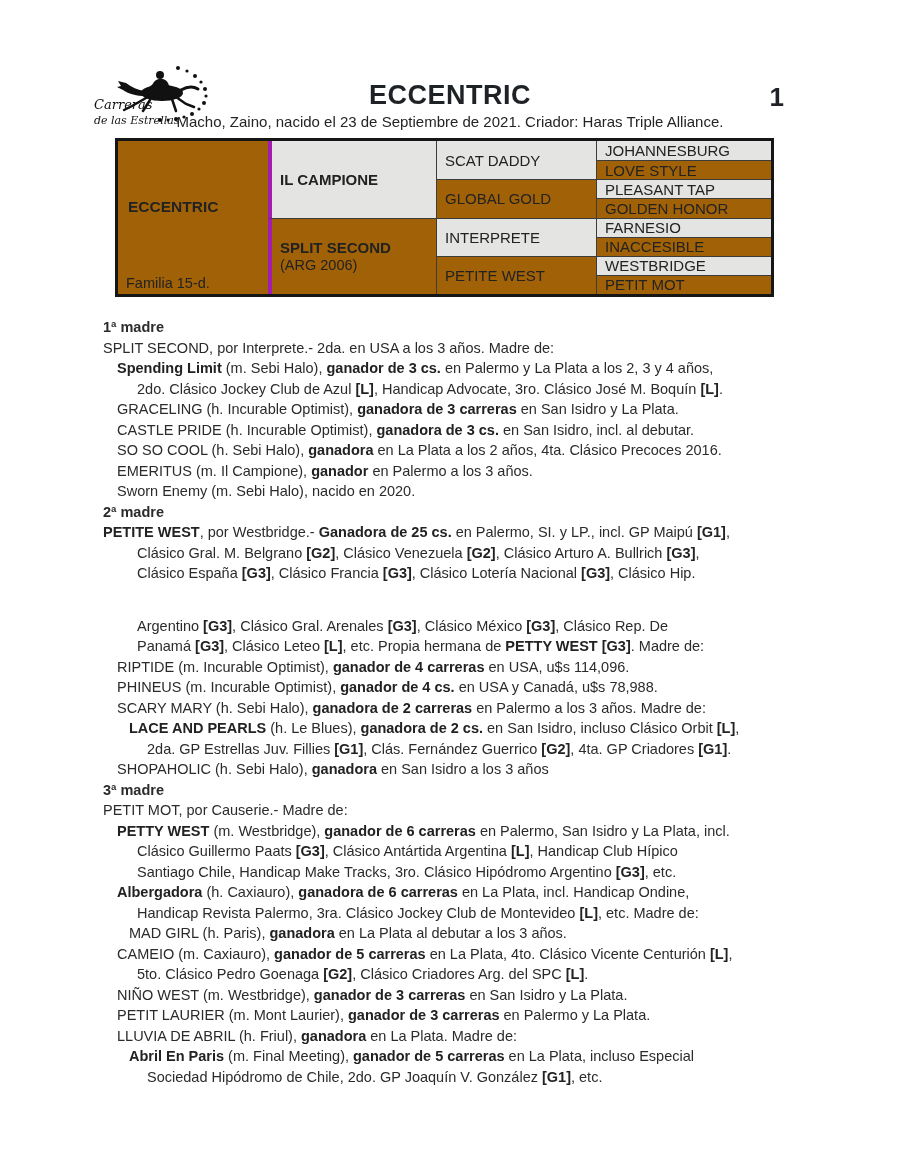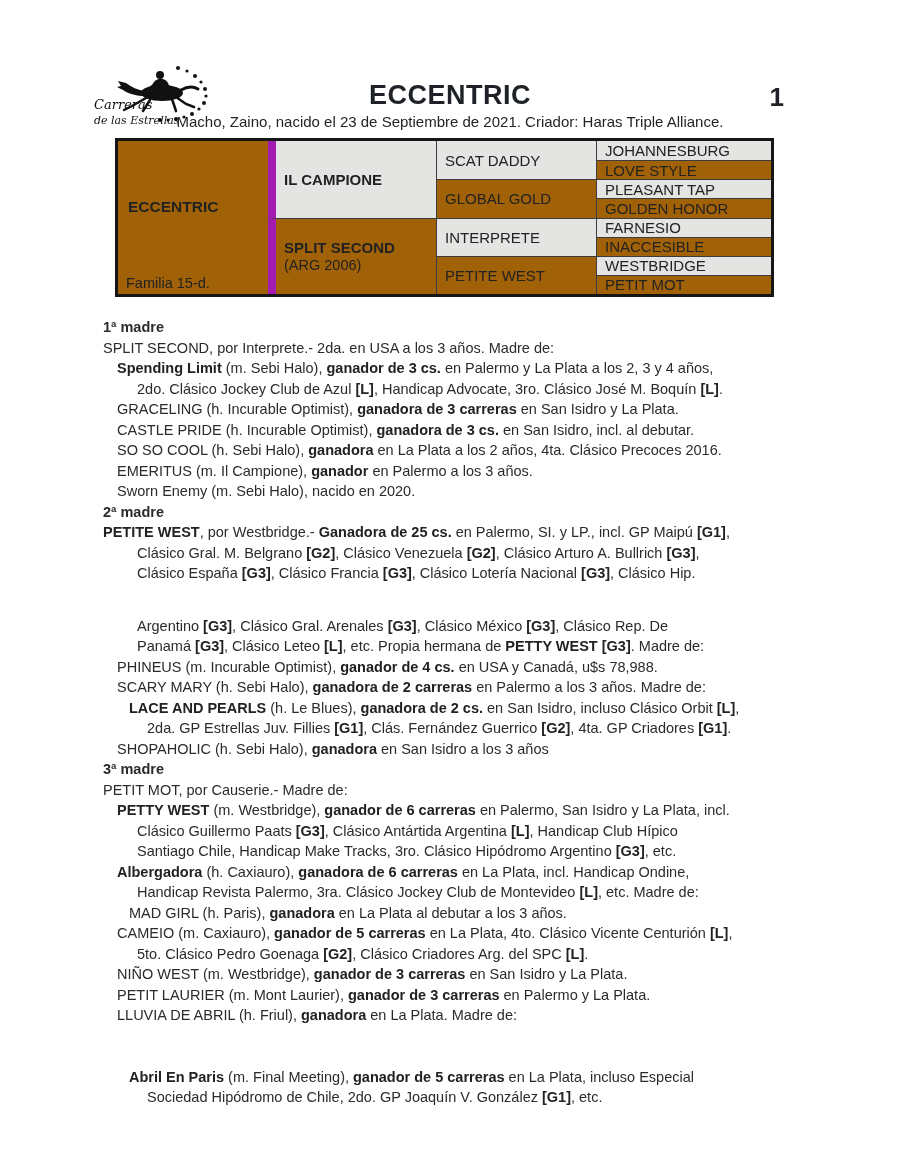--- a/index.html
+++ b/index.html
@@ -26,21 +26,21 @@
     border:3px solid #161616;
     display:grid;
     grid-template-columns:150px 168px 160px 1fr;
     grid-template-rows:repeat(8,1fr);
     font-size:15px;color:#222;
   }
   .cell{display:flex;flex-direction:column;justify-content:center;padding-left:8px;background:#a16207;}
   .cell.shade{background:#e4e4e2;}
   .cell.bold{font-weight:bold;}
   .bl{border-left:1px solid #3c3c3c;}
-  .bl2{border-left:8px solid #a21caf;}
+  .bl2{border-left:4px solid #a21caf;}
   .bt{border-top:1px solid #3c3c3c;}
   .subject-cell{position:relative;padding-left:10px;}
   .subj-name{font-weight:bold;font-size:15.5px;margin-top:-22px;}
   .subj-family{position:absolute;left:8px;bottom:3px;font-size:14.5px;font-weight:normal;}
   .detail-line{font-weight:normal;font-size:14.5px;margin-top:1px;}
   
   .ped-text{
     position:absolute;left:103px;top:317px;width:700px;
     font-size:14.5px;line-height:20.5px;color:#2b2b2b;
   }
@@ -157,35 +157,36 @@
       <div class="ped-line" style="padding-left: 14px;"><span>CASTLE PRIDE (h. Incurable Optimist), </span><b>ganadora de 3 cs.</b><span> en San Isidro, incl. al debutar.</span></div>
       <div class="ped-line" style="padding-left: 14px;"><span>SO SO COOL (h. Sebi Halo), </span><b>ganadora</b><span> en La Plata a los 2 años, 4ta. Clásico Precoces 2016.</span></div>
       <div class="ped-line" style="padding-left: 14px;"><span>EMERITUS (m. Il Campione), </span><b>ganador</b><span> en Palermo a los 3 años.</span></div>
       <div class="ped-line" style="padding-left: 14px;"><span>Sworn Enemy (m. Sebi Halo), nacido en 2020.</span></div>
       <div class="sec-heading">2ª madre</div>
       <div class="ped-line" style="padding-left: 0px;"><b>PETITE WEST</b><span>, por Westbridge.- </span><b>Ganadora de 25 cs.</b><span> en Palermo, SI. y LP., incl. GP Maipú </span><b>[G1]</b><span>,</span></div>
       <div class="ped-line" style="padding-left: 34px;"><span>Clásico Gral. M. Belgrano </span><b>[G2]</b><span>, Clásico Venezuela </span><b>[G2]</b><span>, Clásico Arturo A. Bullrich </span><b>[G3]</b><span>,</span></div>
       <div class="ped-line" style="padding-left: 34px;"><span>Clásico España </span><b>[G3]</b><span>, Clásico Francia </span><b>[G3]</b><span>, Clásico Lotería Nacional </span><b>[G3]</b><span>, Clásico Hip.</span></div>
       <div class="ped-line" style="padding-left: 34px; margin-top: 32px;"><span>Argentino </span><b>[G3]</b><span>, Clásico Gral. Arenales </span><b>[G3]</b><span>, Clásico México </span><b>[G3]</b><span>, Clásico Rep. De</span></div>
       <div class="ped-line" style="padding-left: 34px;"><span>Panamá </span><b>[G3]</b><span>, Clásico Leteo </span><b>[L]</b><span>, etc. Propia hermana de </span><b>PETTY WEST [G3]</b><span>. Madre de:</span></div>
+      <div class="ped-line" style="padding-left: 14px;"><span>RIPTIDE (m. Incurable Optimist), </span><b>ganador de 4 carreras</b><span> en USA, u$s 114,096.</span></div>
       <div class="ped-line" style="padding-left: 14px;"><span>PHINEUS (m. Incurable Optimist), </span><b>ganador de 4 cs.</b><span> en USA y Canadá, u$s 78,988.</span></div>
       <div class="ped-line" style="padding-left: 14px;"><span>SCARY MARY (h. Sebi Halo), </span><b>ganadora de 2 carreras</b><span> en Palermo a los 3 años. Madre de:</span></div>
       <div class="ped-line" style="padding-left: 26px;"><b>LACE AND PEARLS</b><span> (h. Le Blues), </span><b>ganadora de 2 cs.</b><span> en San Isidro, incluso Clásico Orbit </span><b>[L]</b><span>,</span></div>
       <div class="ped-line" style="padding-left: 44px;"><span>2da. GP Estrellas Juv. Fillies </span><b>[G1]</b><span>, Clás. Fernández Guerrico </span><b>[G2]</b><span>, 4ta. GP Criadores </span><b>[G1]</b><span>.</span></div>
       <div class="ped-line" style="padding-left: 14px;"><span>SHOPAHOLIC (h. Sebi Halo), </span><b>ganadora</b><span> en San Isidro a los 3 años</span></div>
       <div class="sec-heading">3ª madre</div>
       <div class="ped-line" style="padding-left: 0px;"><span>PETIT MOT, por Causerie.- Madre de:</span></div>
       <div class="ped-line" style="padding-left: 14px;"><b>PETTY WEST</b><span> (m. Westbridge), </span><b>ganador de 6 carreras</b><span> en Palermo, San Isidro y La Plata, incl.</span></div>
       <div class="ped-line" style="padding-left: 34px;"><span>Clásico Guillermo Paats </span><b>[G3]</b><span>, Clásico Antártida Argentina </span><b>[L]</b><span>, Handicap Club Hípico</span></div>
       <div class="ped-line" style="padding-left: 34px;"><span>Santiago Chile, Handicap Make Tracks, 3ro. Clásico Hipódromo Argentino </span><b>[G3]</b><span>, etc.</span></div>
       <div class="ped-line" style="padding-left: 14px;"><b>Albergadora</b><span> (h. Caxiauro), </span><b>ganadora de 6 carreras</b><span> en La Plata, incl. Handicap Ondine,</span></div>
       <div class="ped-line" style="padding-left: 34px;"><span>Handicap Revista Palermo, 3ra. Clásico Jockey Club de Montevideo </span><b>[L]</b><span>, etc. Madre de:</span></div>
       <div class="ped-line" style="padding-left: 26px;"><span>MAD GIRL (h. Paris), </span><b>ganadora</b><span> en La Plata al debutar a los 3 años.</span></div>
       <div class="ped-line" style="padding-left: 14px;"><span>CAMEIO (m. Caxiauro), </span><b>ganador de 5 carreras</b><span> en La Plata, 4to. Clásico Vicente Centurión </span><b>[L]</b><span>,</span></div>
       <div class="ped-line" style="padding-left: 34px;"><span>5to. Clásico Pedro Goenaga </span><b>[G2]</b><span>, Clásico Criadores Arg. del SPC </span><b>[L]</b><span>.</span></div>
       <div class="ped-line" style="padding-left: 14px;"><span>NIÑO WEST (m. Westbridge), </span><b>ganador de 3 carreras</b><span> en San Isidro y La Plata.</span></div>
       <div class="ped-line" style="padding-left: 14px;"><span>PETIT LAURIER (m. Mont Laurier), </span><b>ganador de 3 carreras</b><span> en Palermo y La Plata.</span></div>
       <div class="ped-line" style="padding-left: 14px;"><span>LLUVIA DE ABRIL (h. Friul), </span><b>ganadora</b><span> en La Plata. Madre de:</span></div>
-      <div class="ped-line" style="padding-left: 26px; margin-top: 41px;"><b>Abril En Paris</b><span> (m. Final Meeting), </span><b>ganador de 5 carreras</b><span> en La Plata, incluso Especial</span></div>
+      <div class="ped-line" style="padding-left: 26px;"><b>Abril En Paris</b><span> (m. Final Meeting), </span><b>ganador de 5 carreras</b><span> en La Plata, incluso Especial</span></div>
       <div class="ped-line" style="padding-left: 44px;"><span>Sociedad Hipódromo de Chile, 2do. GP Joaquín V. González </span><b>[G1]</b><span>, etc.</span></div>
     </main>
 
 </div>
 
 </body></html>

